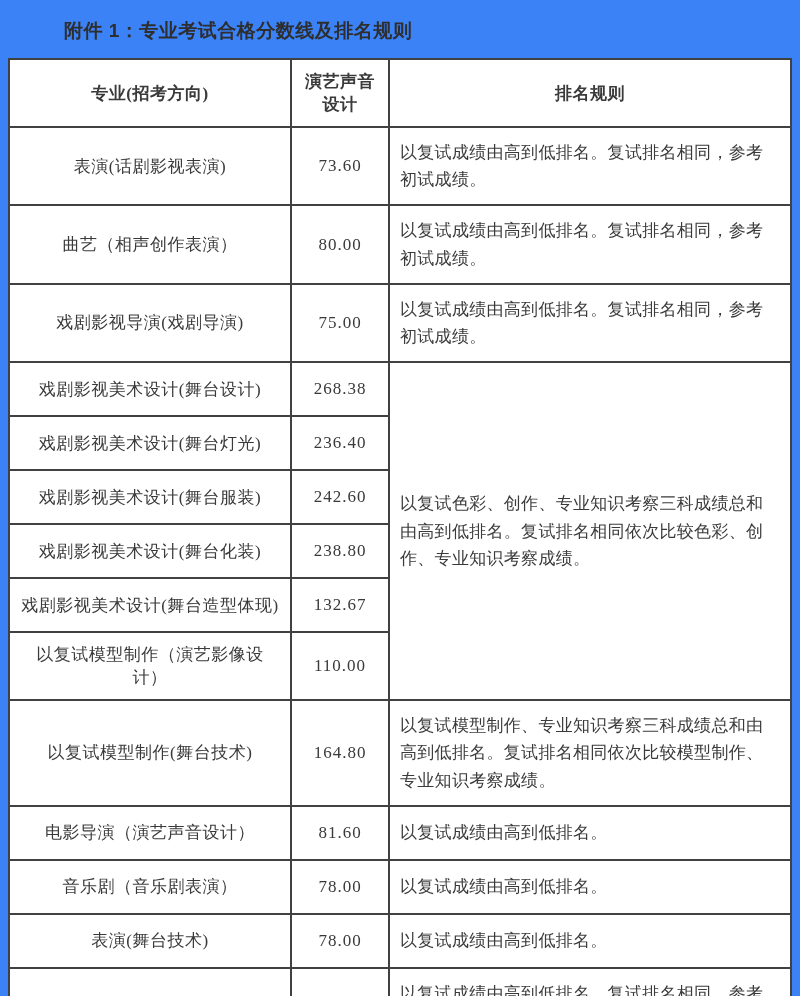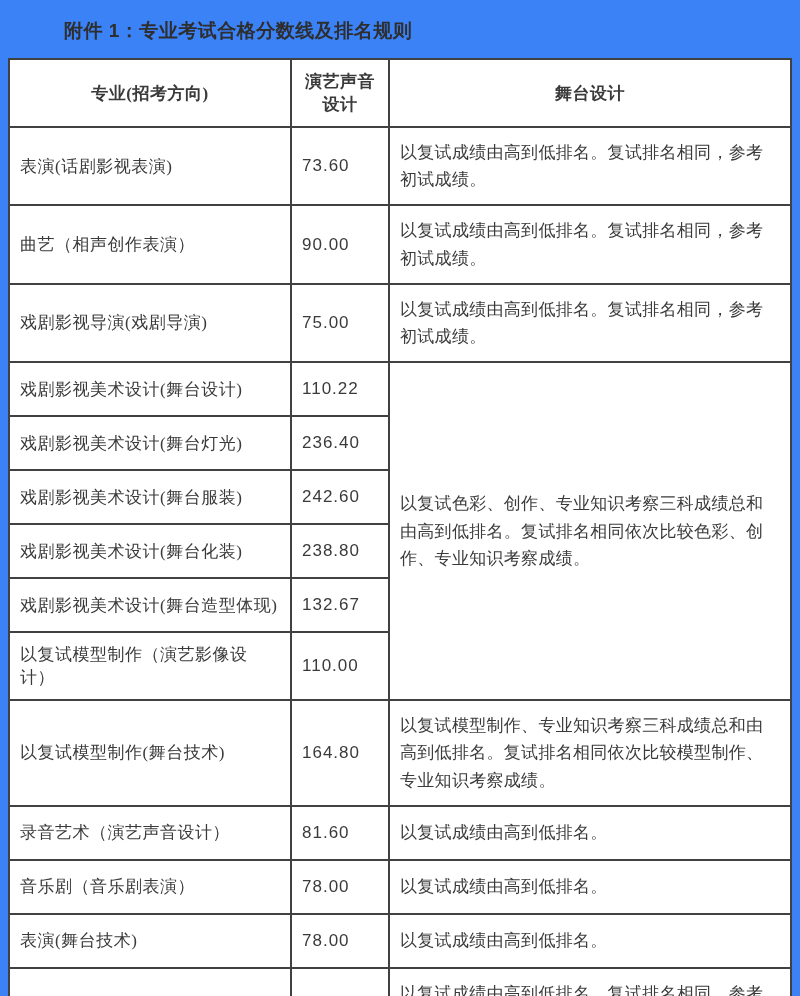--- a/index.html
+++ b/index.html
@@ -46,26 +46,26 @@
     vertical-align: middle;
   }
   .score-table thead tr { height: 58px; }
   .score-table tbody tr { height: 54px; }
   th.h-cell {
     font-weight: 700;
     text-align: center;
     letter-spacing: 0.5px;
   }
   td.major-cell {
-    text-align: left;
+    text-align: center;
     letter-spacing: 0.5px;
   }
   td.score-cell {
-    text-align: left;
-    font-family: Liberation Sans, sans-serif;
+    text-align: center;
+    font-family: Liberation Serif, serif;
     letter-spacing: 1px;
   }
   td.rule-cell {
     text-align: left;
     padding: 11px 10px;
     line-height: 1.6;
     letter-spacing: 0.3px;
   }
 </style>
 </head>
@@ -77,42 +77,42 @@
   <table class="score-table">
     <colgroup>
       <col class="c-major">
       <col class="c-score">
       <col class="c-rule">
     </colgroup>
     <thead>
       <tr>
         <th class="h-cell">专业(招考方向)</th>
         <th class="h-cell">演艺声音设计</th>
-        <th class="h-cell">舞台设计</th>
+        <th class="h-cell">排名规则</th>
       </tr>
     </thead>
     <tbody>
       <tr>
         <td class="major-cell">表演(话剧影视表演)</td>
         <td class="score-cell">73.60</td>
         <td class="rule-cell">以复试成绩由高到低排名。复试排名相同，参考初试成绩。</td>
       </tr>
       <tr>
         <td class="major-cell">曲艺（相声创作表演）</td>
-        <td class="score-cell">90.00</td>
+        <td class="score-cell">80.00</td>
         <td class="rule-cell">以复试成绩由高到低排名。复试排名相同，参考初试成绩。</td>
       </tr>
       <tr>
         <td class="major-cell">戏剧影视导演(戏剧导演)</td>
         <td class="score-cell">75.00</td>
         <td class="rule-cell">以复试成绩由高到低排名。复试排名相同，参考初试成绩。</td>
       </tr>
       <tr>
         <td class="major-cell">戏剧影视美术设计(舞台设计)</td>
-        <td class="score-cell">110.22</td>
+        <td class="score-cell">268.38</td>
         <td class="rule-cell" rowspan="6">以复试色彩、创作、专业知识考察三科成绩总和由高到低排名。复试排名相同依次比较色彩、创作、专业知识考察成绩。</td>
       </tr>
       <tr>
         <td class="major-cell">戏剧影视美术设计(舞台灯光)</td>
         <td class="score-cell">236.40</td>
       </tr>
       <tr>
         <td class="major-cell">戏剧影视美术设计(舞台服装)</td>
         <td class="score-cell">242.60</td>
       </tr>
@@ -127,21 +127,21 @@
       <tr>
         <td class="major-cell">以复试模型制作（演艺影像设计）</td>
         <td class="score-cell">110.00</td>
       </tr>
       <tr>
         <td class="major-cell">以复试模型制作(舞台技术)</td>
         <td class="score-cell">164.80</td>
         <td class="rule-cell">以复试模型制作、专业知识考察三科成绩总和由高到低排名。复试排名相同依次比较模型制作、专业知识考察成绩。</td>
       </tr>
       <tr>
-        <td class="major-cell">录音艺术（演艺声音设计）</td>
+        <td class="major-cell">电影导演（演艺声音设计）</td>
         <td class="score-cell">81.60</td>
         <td class="rule-cell">以复试成绩由高到低排名。</td>
       </tr>
       <tr>
         <td class="major-cell">音乐剧（音乐剧表演）</td>
         <td class="score-cell">78.00</td>
         <td class="rule-cell">以复试成绩由高到低排名。</td>
       </tr>
       <tr>
         <td class="major-cell">表演(舞台技术)</td>

